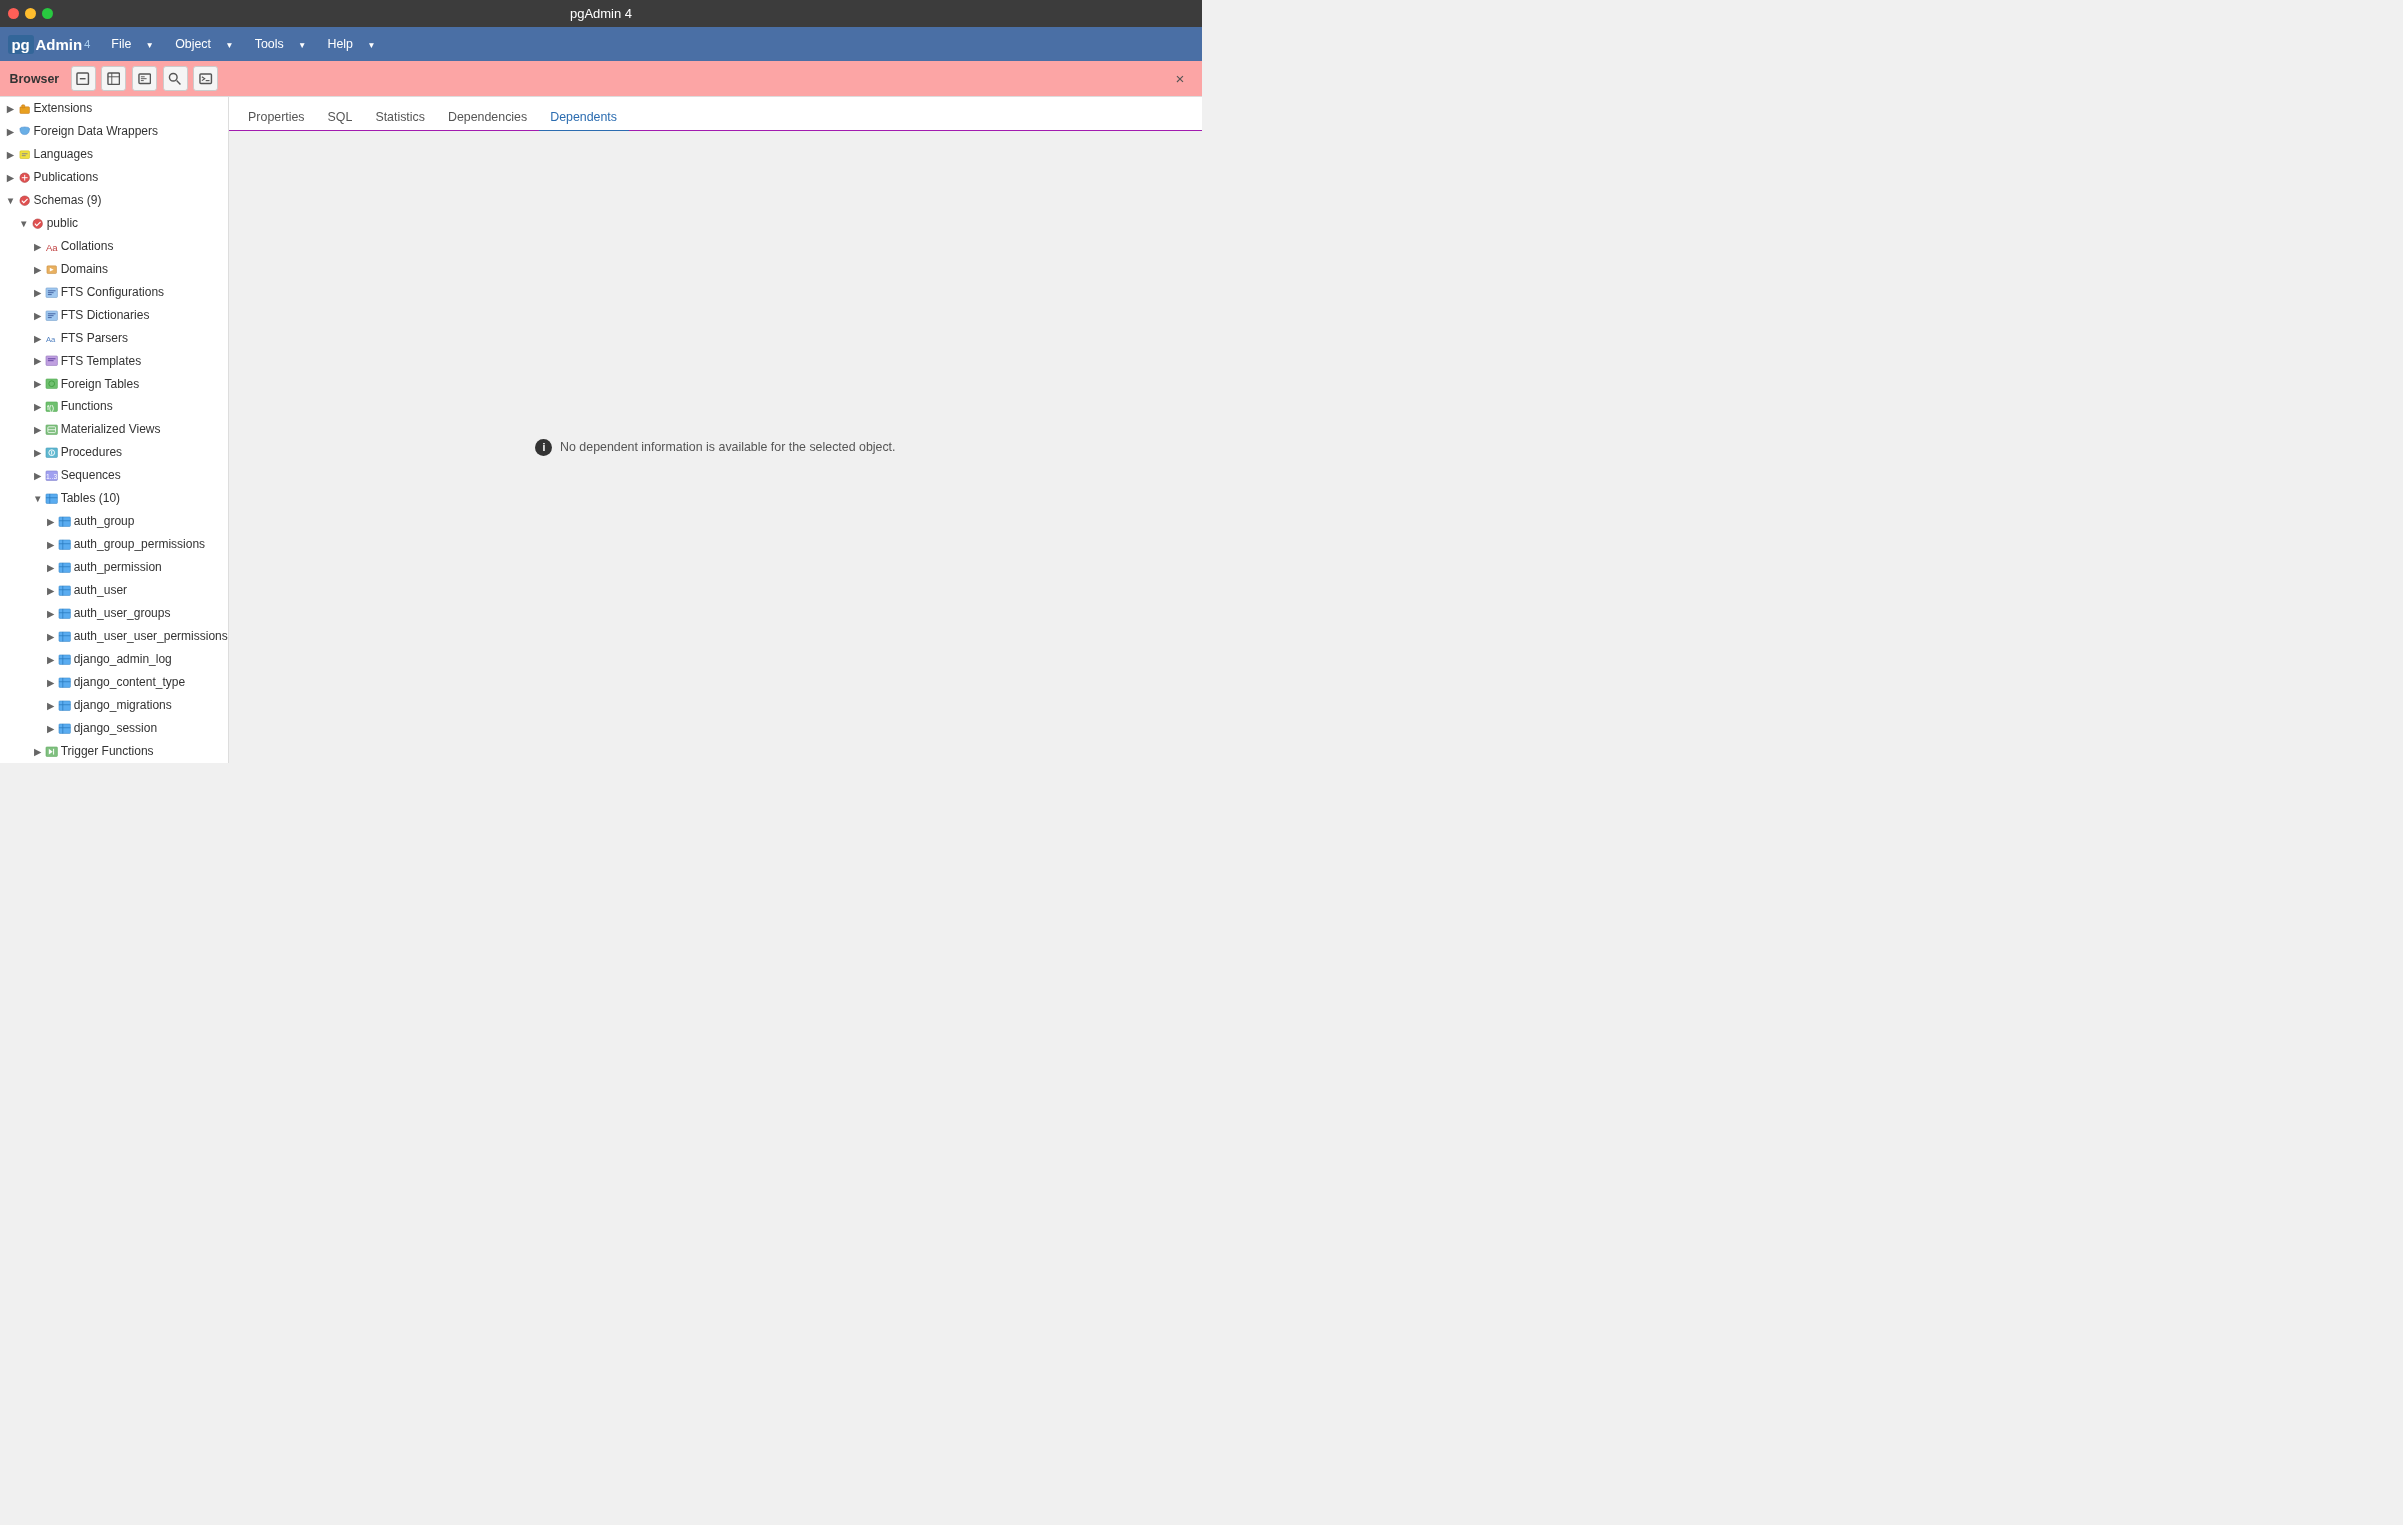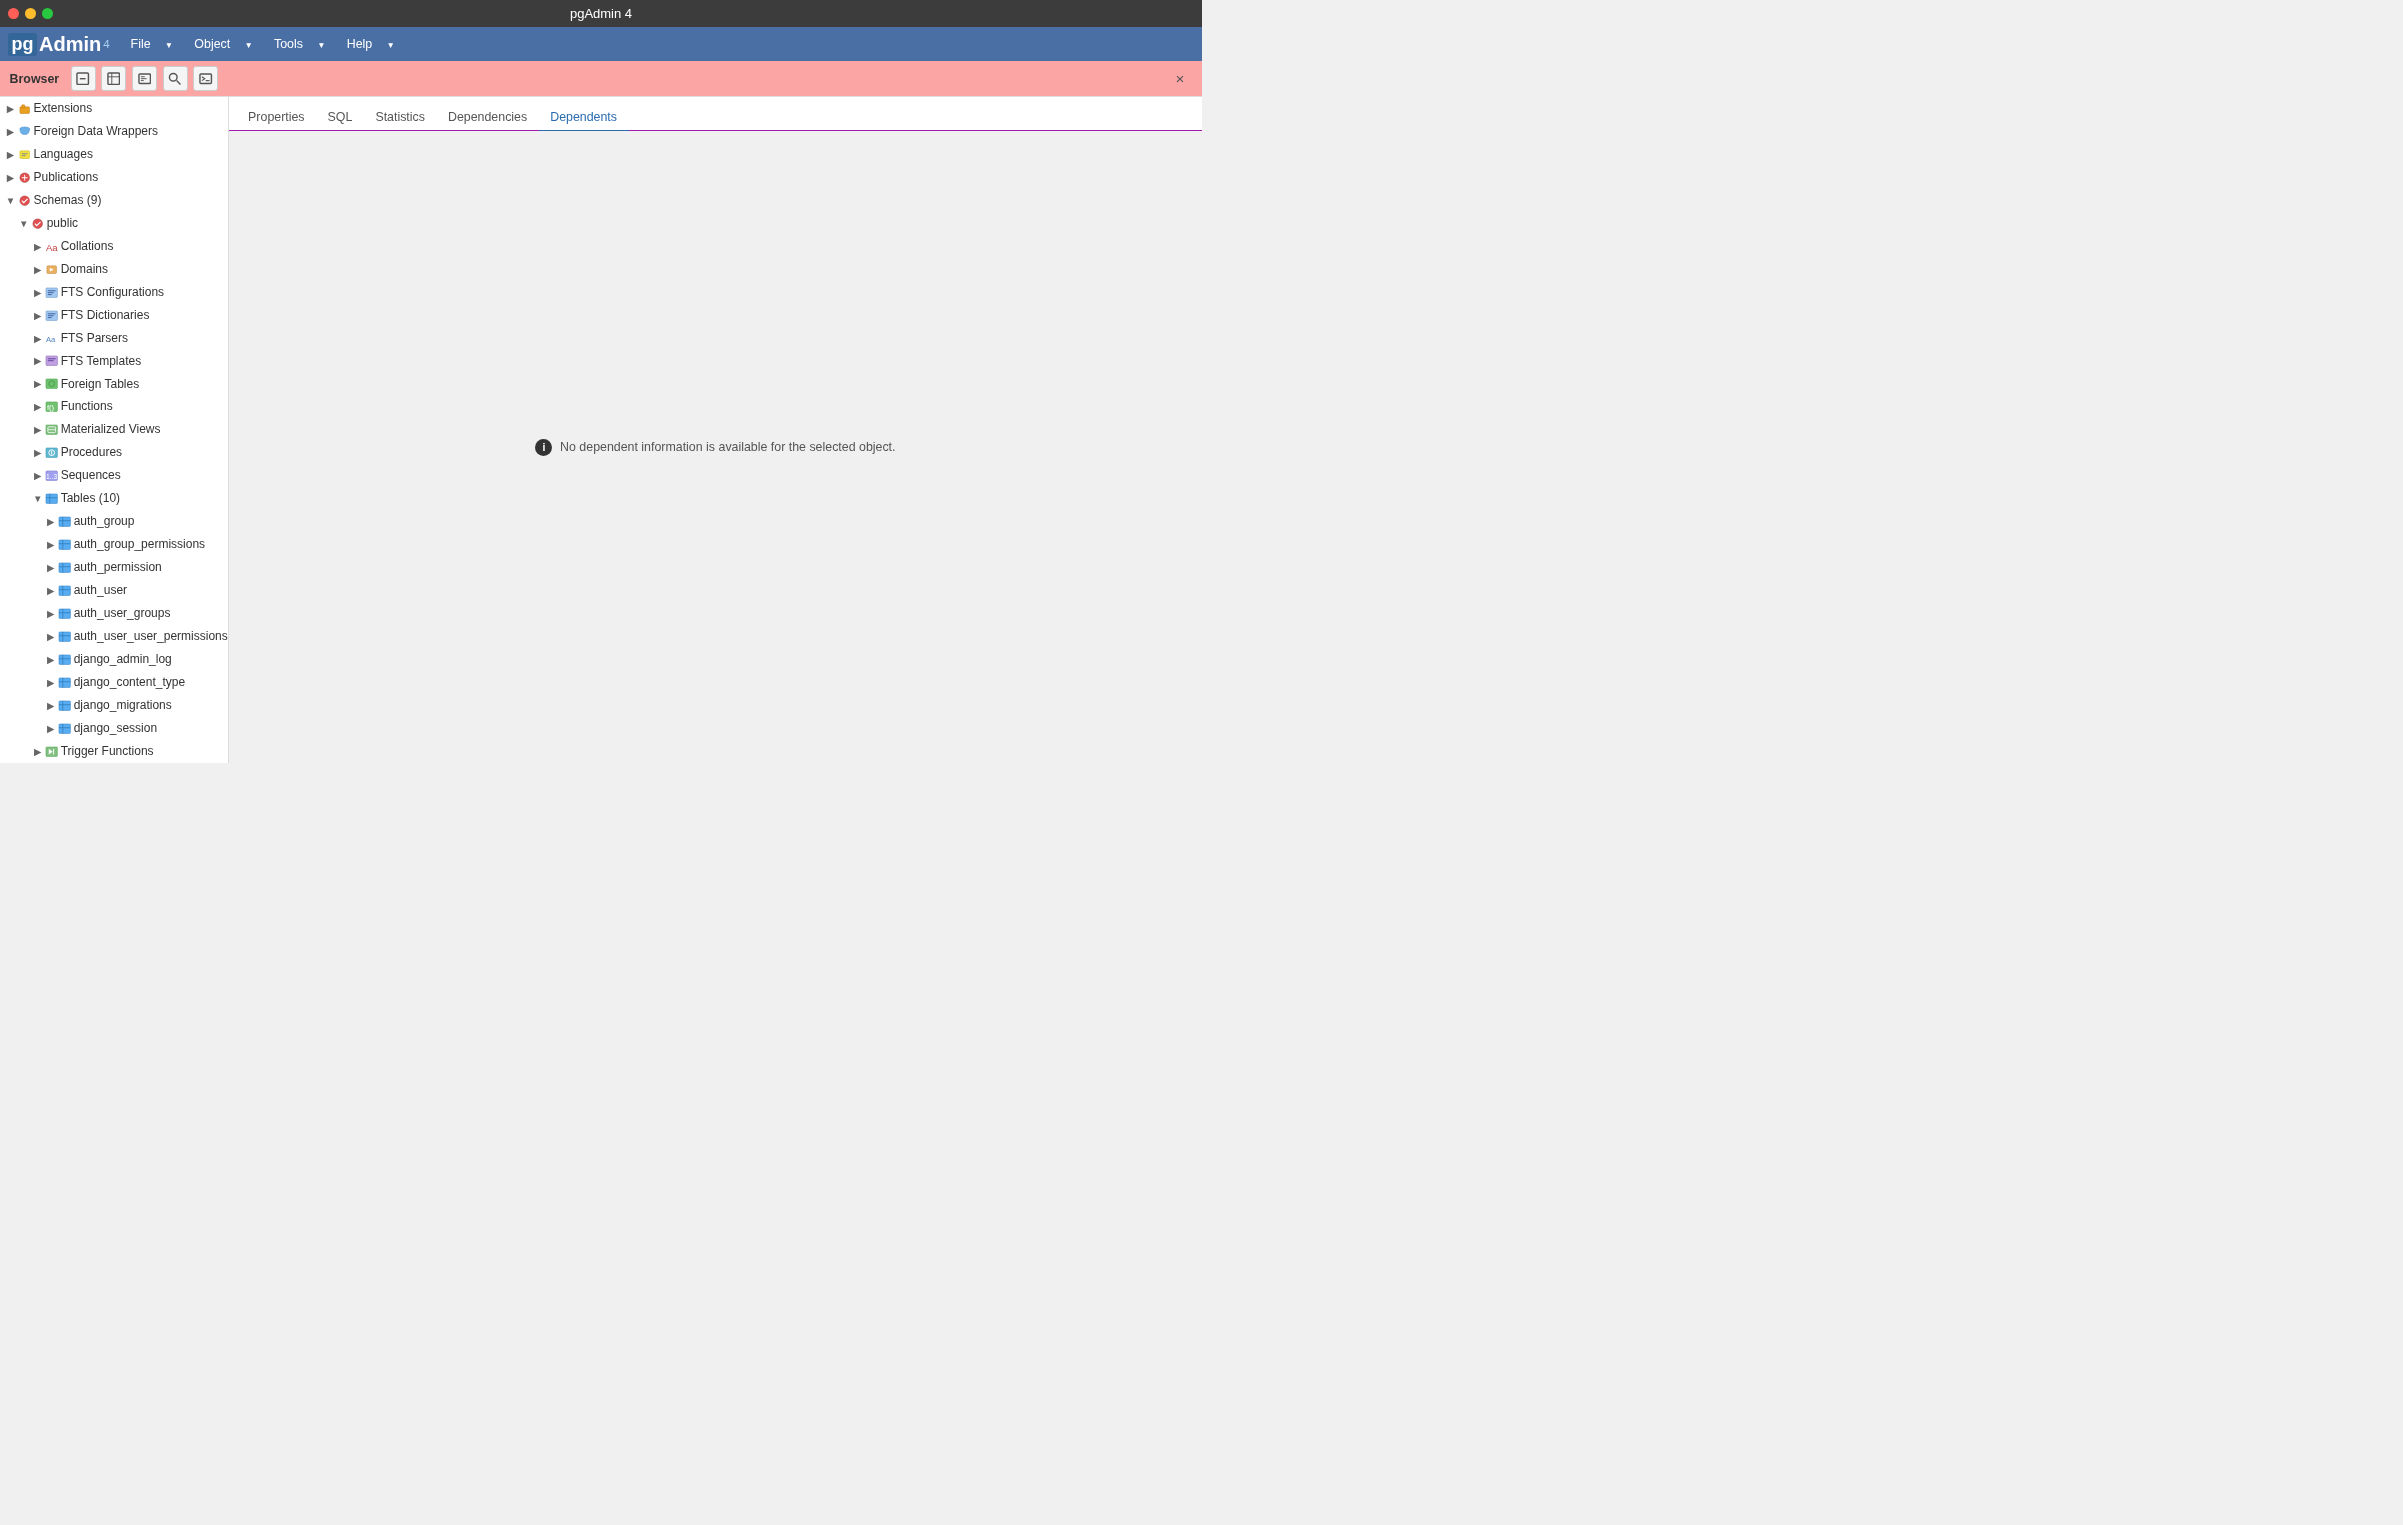--- a/index.html
+++ b/index.html
@@ -48,30 +48,30 @@
       align-items: center;
       padding: 0 7.6px;
       gap: 3.8px;
     }
     .menu-logo {
       display: flex;
       align-items: center;
       margin-right: 7.6px;
     }
     .logo-text {
-      font-size: 20px;
+      font-size: 15px;
       font-weight: bold;
       color: #fff;
     }
     .logo-pg {
       background: #336699;
       color: #fff;
       border-radius: 2.9px;
       padding: 1px 3.8px;
-      font-size: 18px;
+      font-size: 15px;
       font-weight: bold;
       margin-right: 1.9px;
     }
     .menu-item {
       color: #fff;
       padding: 3.8px 9.6px;
       border-radius: 2.9px;
       cursor: pointer;
       font-size: 12.4px;
       display: flex;

